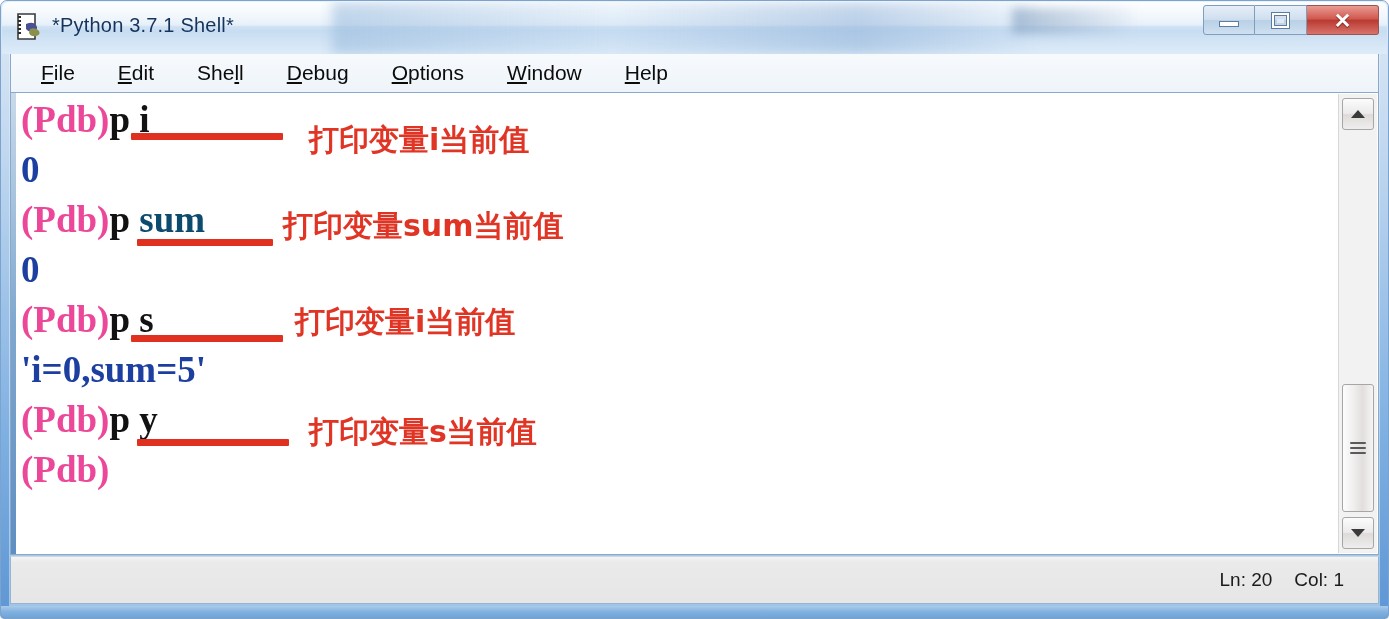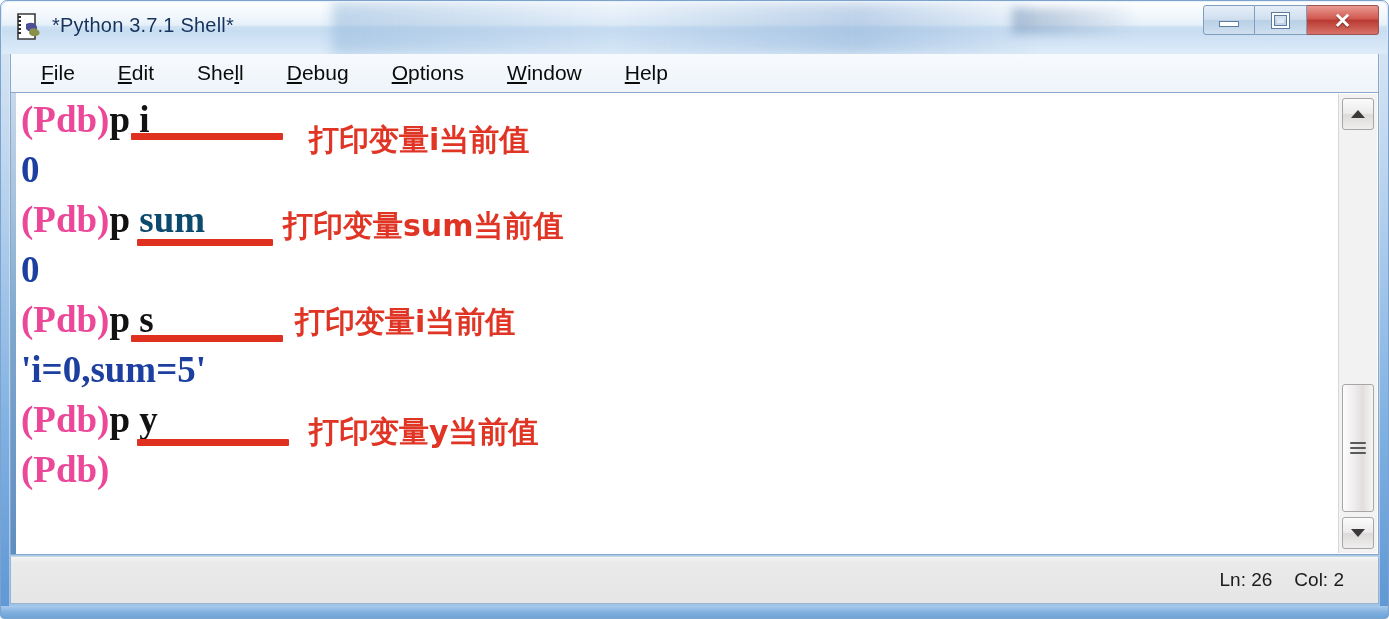--- a/index.html
+++ b/index.html
@@ -258,21 +258,21 @@
         <span class="ann" style="left:274px;top:2px;">打印变量i当前值</span>
       </div>
 
       <div class="line">
         <span class="out">'i=0,sum=5'</span>
       </div>
 
       <div class="line">
         <span class="prompt">(Pdb)</span><span class="cmd">p </span><span class="cmd">y</span>
         <span class="ul" style="left:116px;top:44px;width:152px;"></span>
-        <span class="ann" style="left:288px;top:12px;">打印变量y当前值</span>
+        <span class="ann" style="left:288px;top:12px;">打印变量s当前值</span>
       </div>
 
 
       <div class="line">
         <span class="prompt">(Pdb)</span>
       </div>
 
     </div>
 
     <div class="vscroll">
@@ -286,16 +286,16 @@
             <i></i>
           </span>
       </div>
       <div class="sb-btn sb-down">
         <span class="arrow-down"></span>
       </div>
     </div>
   </div>
 
   <div class="statusbar">
-    <span class="status-text"><span>Ln: 26</span><span class="status-gap"></span><span>Col: 2</span></span>
+    <span class="status-text"><span>Ln: 20</span><span class="status-gap"></span><span>Col: 1</span></span>
   </div>
 
 </div>
 
 </body></html>

